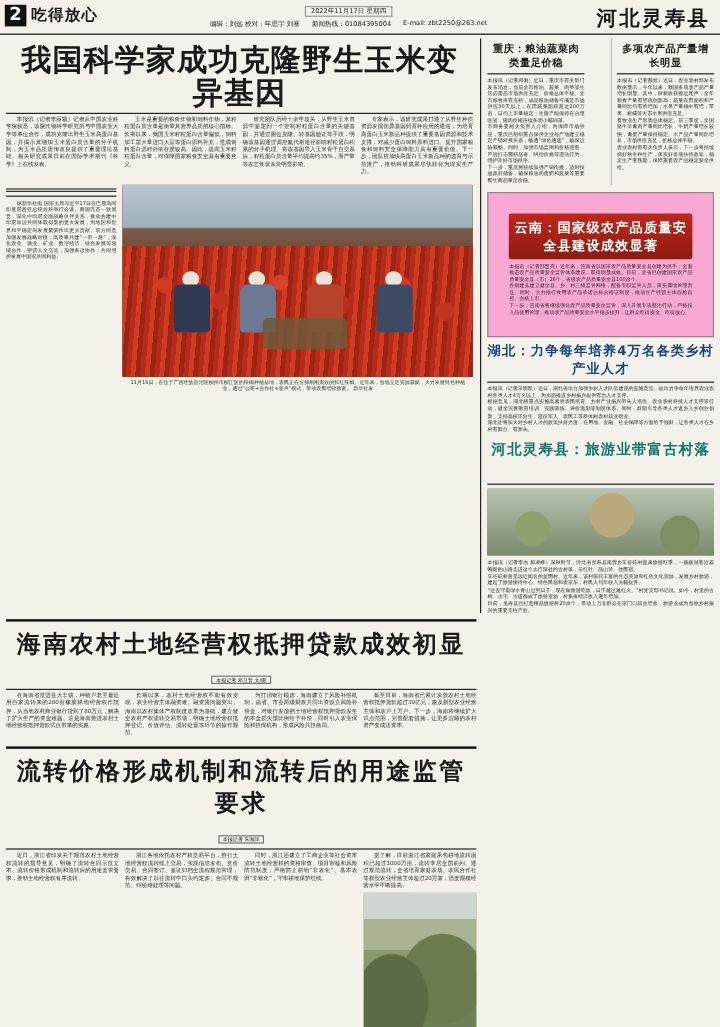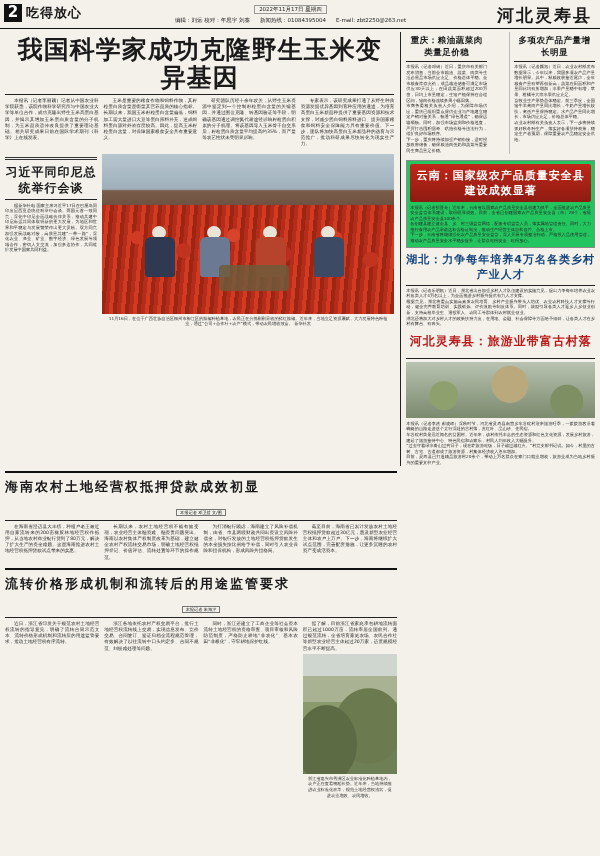--- a/index.html
+++ b/index.html
@@ -95,35 +95,35 @@
   .f4{left:72%;bottom:27%;} .f4 .body{background:#3d4a63;}
   .photo .basket{position:absolute;bottom:14%;left:40%;width:70px;height:26px;border-radius:4px;background:#6e5a3a;opacity:.85;}
   .caption{font-size:4.2px;line-height:5.6px;text-align:center;padding:2px 4px;color:#333;}
 
   
   .red-banner{
     background:linear-gradient(#c0271a,#8e1b11);
     color:#fff;font-size:11px;font-weight:bold;text-align:center;
     padding:4px 2px;letter-spacing:1px;border-radius:2px;
   }
-  .box-article{border:1px solid #8a8a8a;padding:3px;background:#22c55e;}
+  .box-article{border:1px solid #8a8a8a;padding:17px;background:#f9a8d4;}
 
   .mini-head{
     font-size:8.5px;font-weight:bold;text-align:center;margin:3px 0 2px;letter-spacing:.5px;
   }
   .big-head-red{
-    font-size:13px;font-weight:bold;color:#b91c1c;text-align:center;
-    letter-spacing:1px;margin:4px 0 8px;
+    font-size:13px;font-weight:bold;color:#0f766e;text-align:center;
+    letter-spacing:1px;margin:4px 0 20px;
   }
   .big-head-blue{
     font-size:13px;font-weight:bold;color:#16457e;text-align:center;
     letter-spacing:1px;margin:4px 0 3px;
   }
   .head-xl{
-    font-size:13px;font-weight:bold;text-align:left;letter-spacing:2px;margin:5px 0 3px;
+    font-size:20px;font-weight:bold;text-align:center;letter-spacing:2px;margin:5px 0 3px;
   }
   .tagbar{display:inline-block;border:1px solid #777;font-size:4.2px;padding:0 3px;margin:0 auto 2px;}
   .center{text-align:center;}
   .photo-sm{width:100%;height:56px;background:linear-gradient(#9fb2a4,#6d7f6e);position:relative;overflow:hidden;}
   .photo-sm .p1{position:absolute;inset:0;background:
      radial-gradient(circle at 20% 60%,#8fa06f 0 14px,transparent 15px),
      radial-gradient(circle at 55% 40%,#b9a97c 0 18px,transparent 19px),
      radial-gradient(circle at 85% 70%,#7d8f63 0 16px,transparent 17px),
      linear-gradient(#b7c2b0,#7c8a6e);}
   .bottom-photo{width:100%;height:120px;position:relative;overflow:hidden;background:#9aa27e;}
@@ -173,21 +173,20 @@
               <p>研究团队历经十余年攻关，从野生玉米资源中鉴定到一个控制籽粒蛋白含量的关键基因，并通过图位克隆、转基因验证等手段，明确该基因通过调控氮代谢途径影响籽粒蛋白积累的分子机理。将该基因导入玉米骨干自交系后，籽粒蛋白质含量平均提高约35%，而产量等农艺性状未受明显影响。</p>
             </div>
           <div class="col body-text">
               <p>专家表示，该研究成果打通了从野生种质资源发掘优异基因到育种应用的通道，为培育高蛋白玉米新品种提供了重要基因资源和技术支撑，对减少蛋白饲料原料进口、提升国家粮食和饲料安全保障能力具有重要价值。下一步，团队将加快高蛋白玉米新品种的选育与示范推广，推动科研成果尽快转化为现实生产力。</p>
             </div>
         </div>
 
         <div class="cols" style="gap:5px;margin-top:4px;">
           <div style="width:92px;">
             <div class="dbl-rule"></div>
-            <div class="lead-title" style="font-size:12px;line-height:16px;">习近平同印尼总统举行会谈</div>
             <div class="rule-h"></div>
             <div class="body-text sm" style="margin-top:3px;">
                 <p>据新华社电 国家主席习近平17日在巴厘岛同印度尼西亚总统佐科举行会谈。两国元首一致同意，深化中印尼全面战略伙伴关系，推动共建中印尼命运共同体取得新的更大发展，为地区和世界和平稳定与发展繁荣作出更大贡献。双方同意加强发展战略对接，高质量共建“一带一路”，深化农业、渔业、矿业、数字经济、绿色发展等领域合作，密切人文交流，加强多边协作，共同维护发展中国家共同利益。</p>
               </div>
           </div>
 
           <div style="flex:1;">
             <div class="photo">
               <div class="sky"></div>
               <div class="pile"></div>

